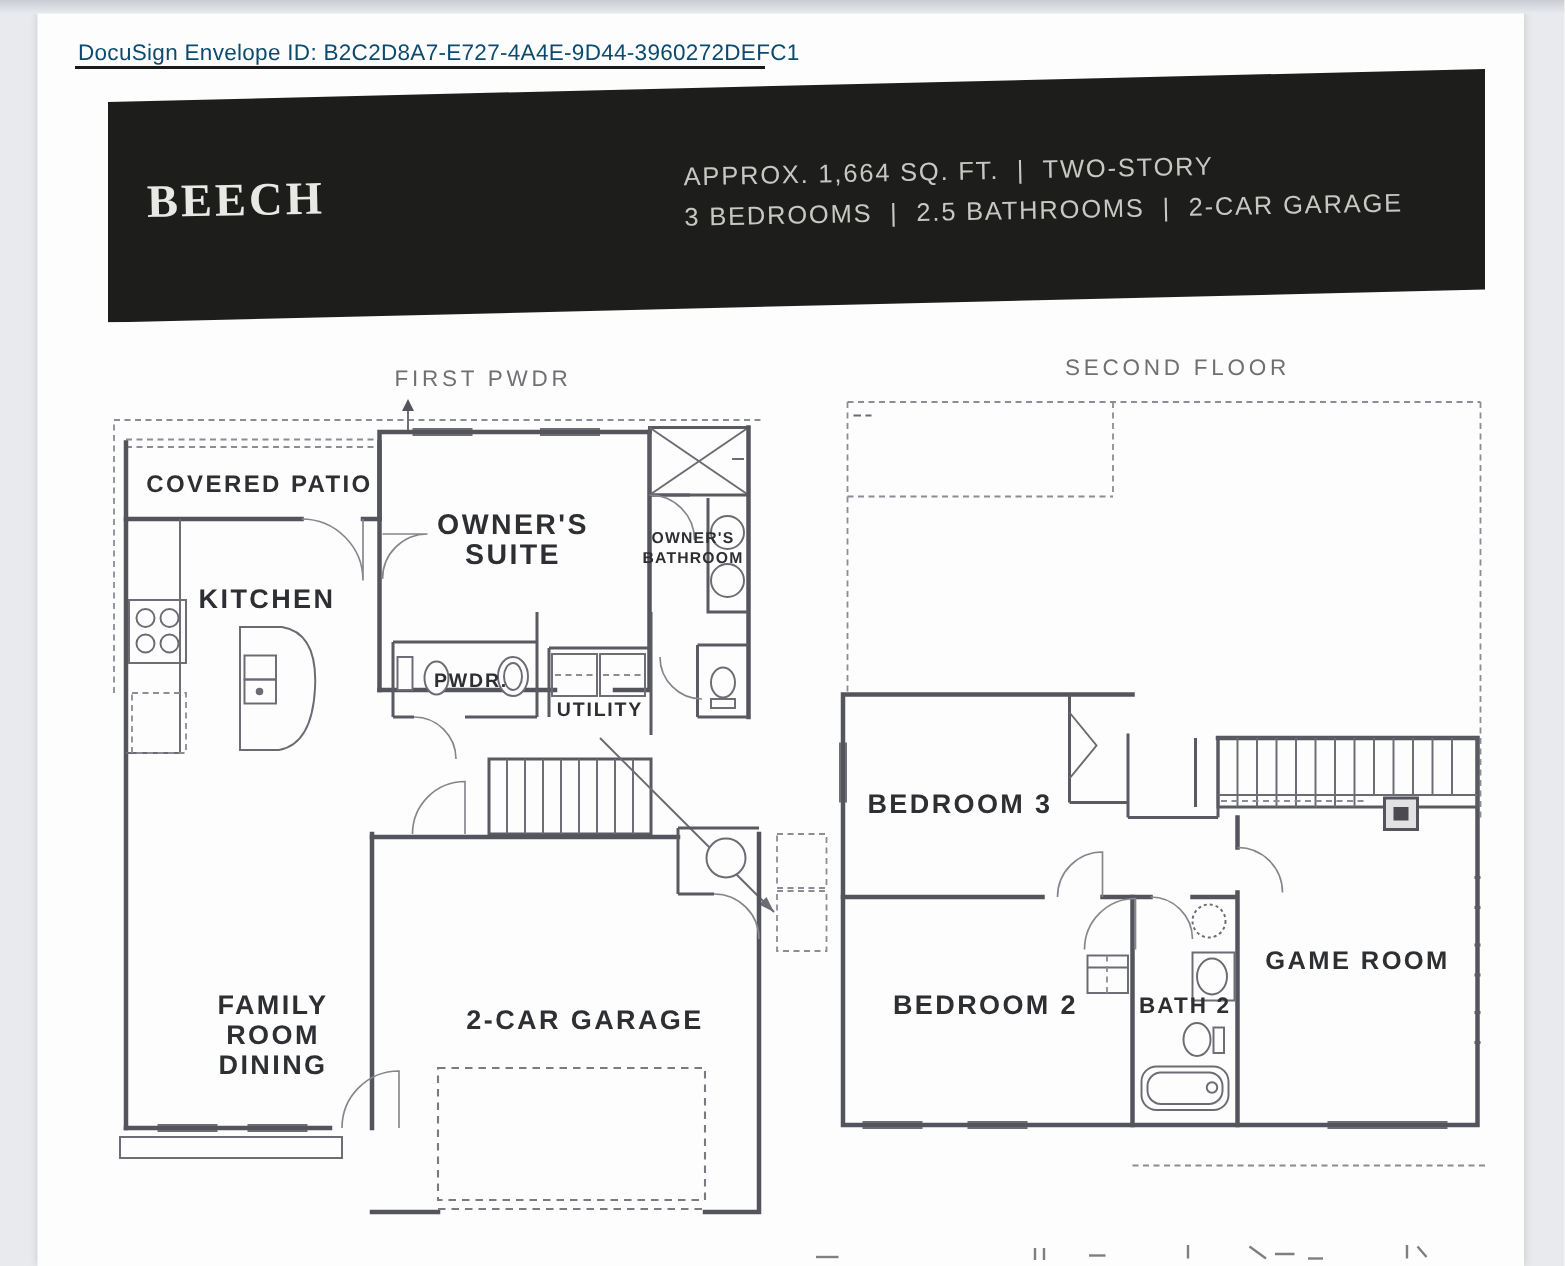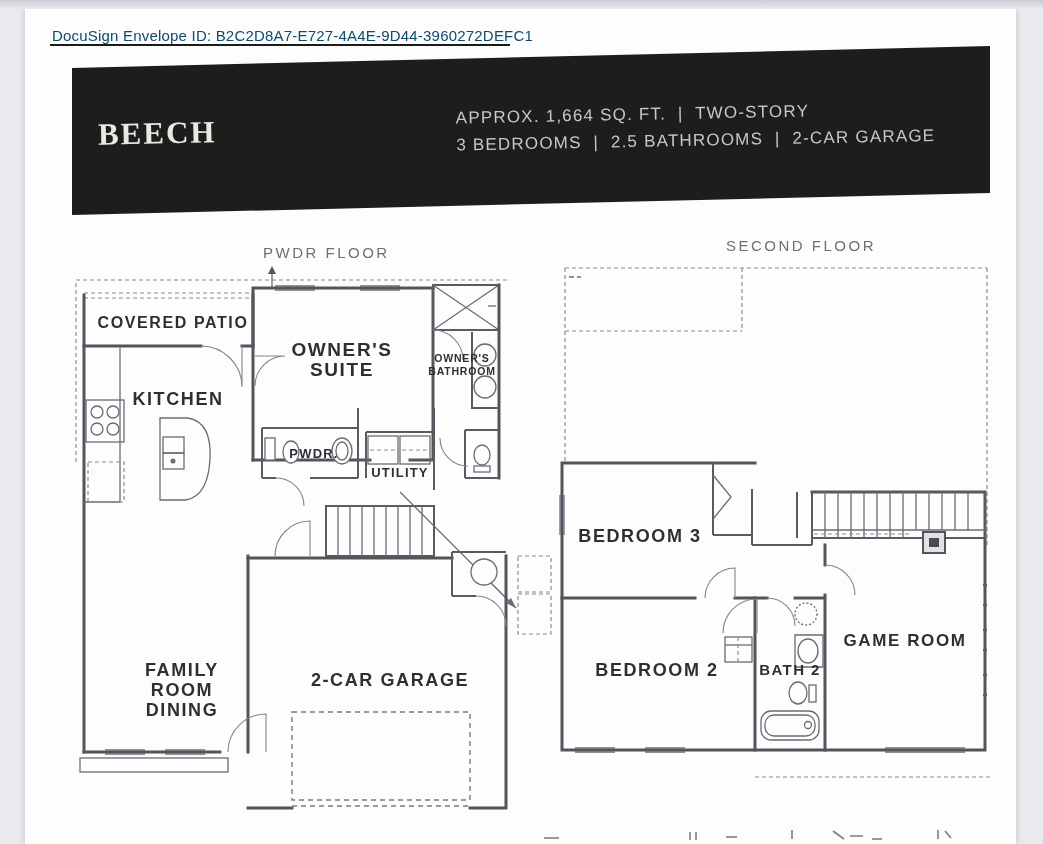--- a/index.html
+++ b/index.html
@@ -33,21 +33,21 @@
     position:absolute;left:26px;top:62px;
     font-family:"Liberation Serif", serif;font-weight:bold;
     font-size:31px;color:#e8e8e5;letter-spacing:2px;
   }
   .specs{position:absolute;left:384px;top:57px;color:#c7c7c4;}
   .specs div{font-size:17px;letter-spacing:1.2px;line-height:27px;white-space:pre;}
   .floor-title{
     position:absolute;font-size:15px;color:#6f6f74;letter-spacing:2.5px;white-space:pre;
   }
   .ft-first{left:263px;top:244px;}
-  .ft-second{left:726px;top:237px;}
+  .ft-second{left:710px;top:237px;}
   svg text{
     fill:#2e2f33;font-family:"Liberation Sans", sans-serif;font-weight:600;
   }
   .lbl{font-size:18px;letter-spacing:1.6px;}
   .lbl-sm{font-size:10.5px;letter-spacing:.8px;}
   .lbl-md{font-size:13px;letter-spacing:1.2px;}
   .lbl-bath{font-size:15px;letter-spacing:1.4px;}
   .wall{stroke:#54545c;stroke-width:3;fill:none;stroke-linecap:square;}
   .wall2{stroke:#5a5a62;stroke-width:2;fill:none;}
   .thin{stroke:#6b6b74;stroke-width:1.3;fill:none;}
@@ -68,21 +68,21 @@
 <div class="banner">
   <div class="banner-inner">
     <div class="plan-name">BEECH</div>
     <div class="specs">
       <div>APPROX. 1,664 SQ. FT.  |  TWO-STORY</div>
       <div>3 BEDROOMS  |  2.5 BATHROOMS  |  2-CAR GARAGE</div>
     </div>
   </div>
 </div>
 
-<div class="floor-title ft-first">PWDR FLOOR</div>
+<div class="floor-title ft-first">FIRST PWDR</div>
 <div class="floor-title ft-second">SECOND FLOOR</div>
 
 <svg style="position:absolute;left:70px;top:262px;" width="485" height="560" viewBox="0 0 485 560">
 
   <path class="dash" d="M6,200 V18 H438"></path>
   <g>
     <line x1="202" y1="26" x2="202" y2="8" class="thin"></line>
     <path d="M198,12 L202,4 L206,12 Z" fill="#54545c" stroke="none"></path>
   </g>
 

